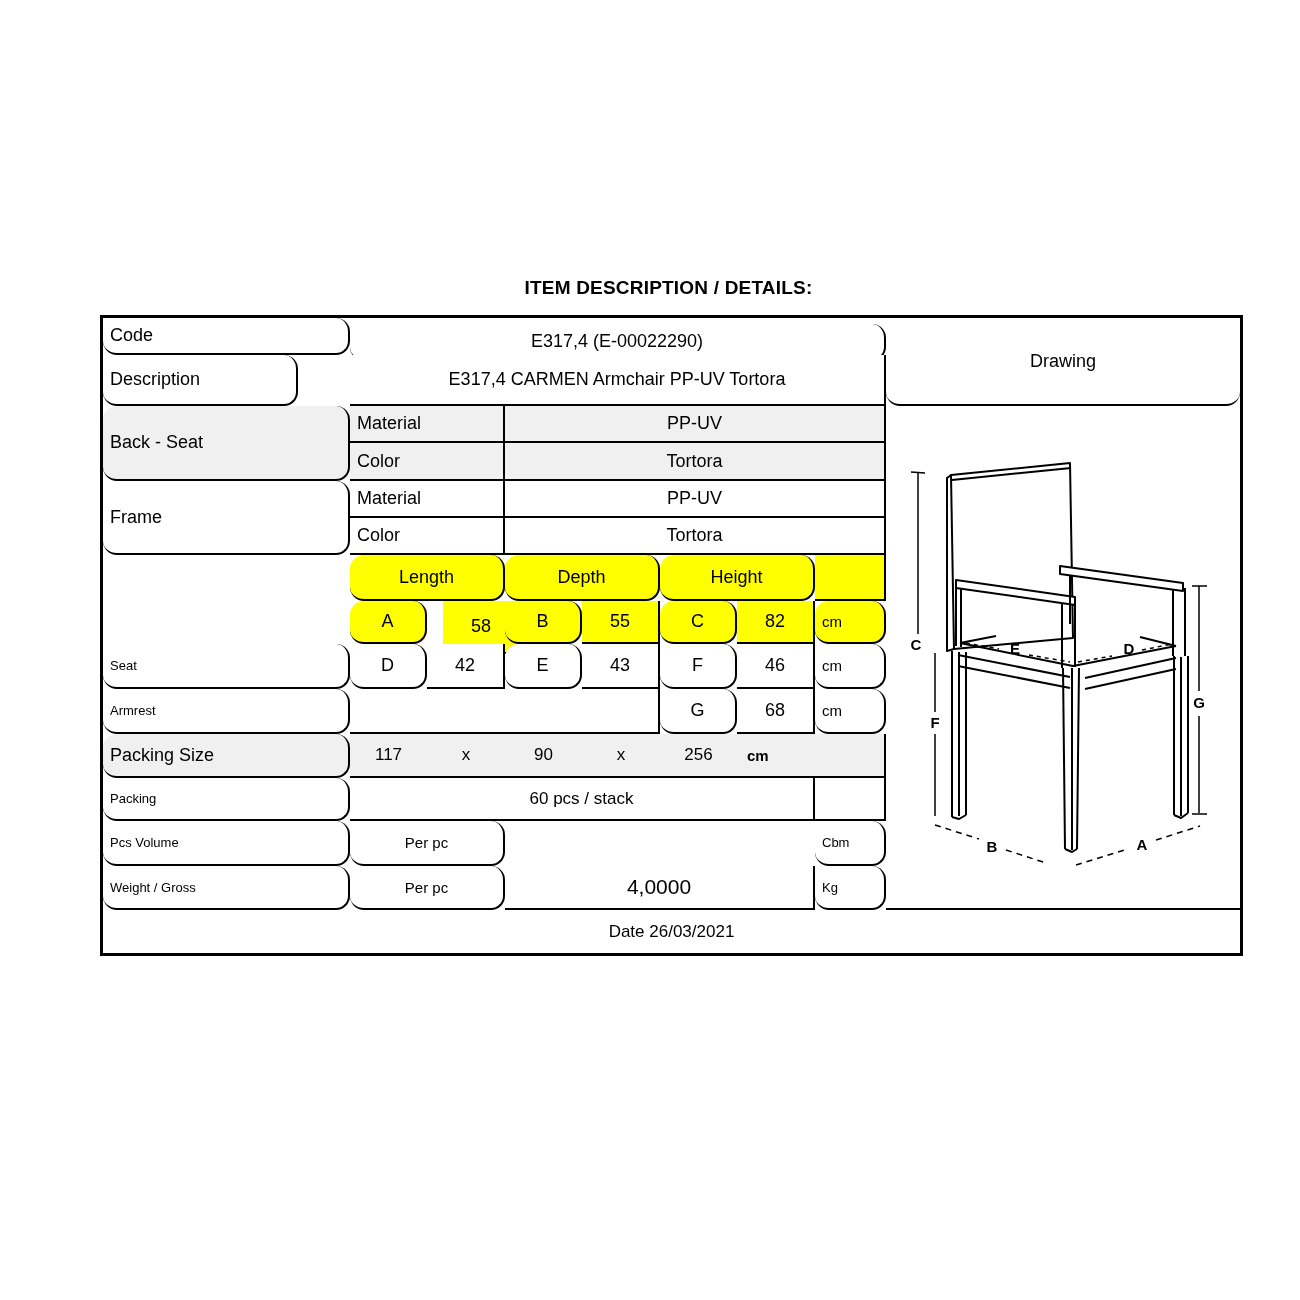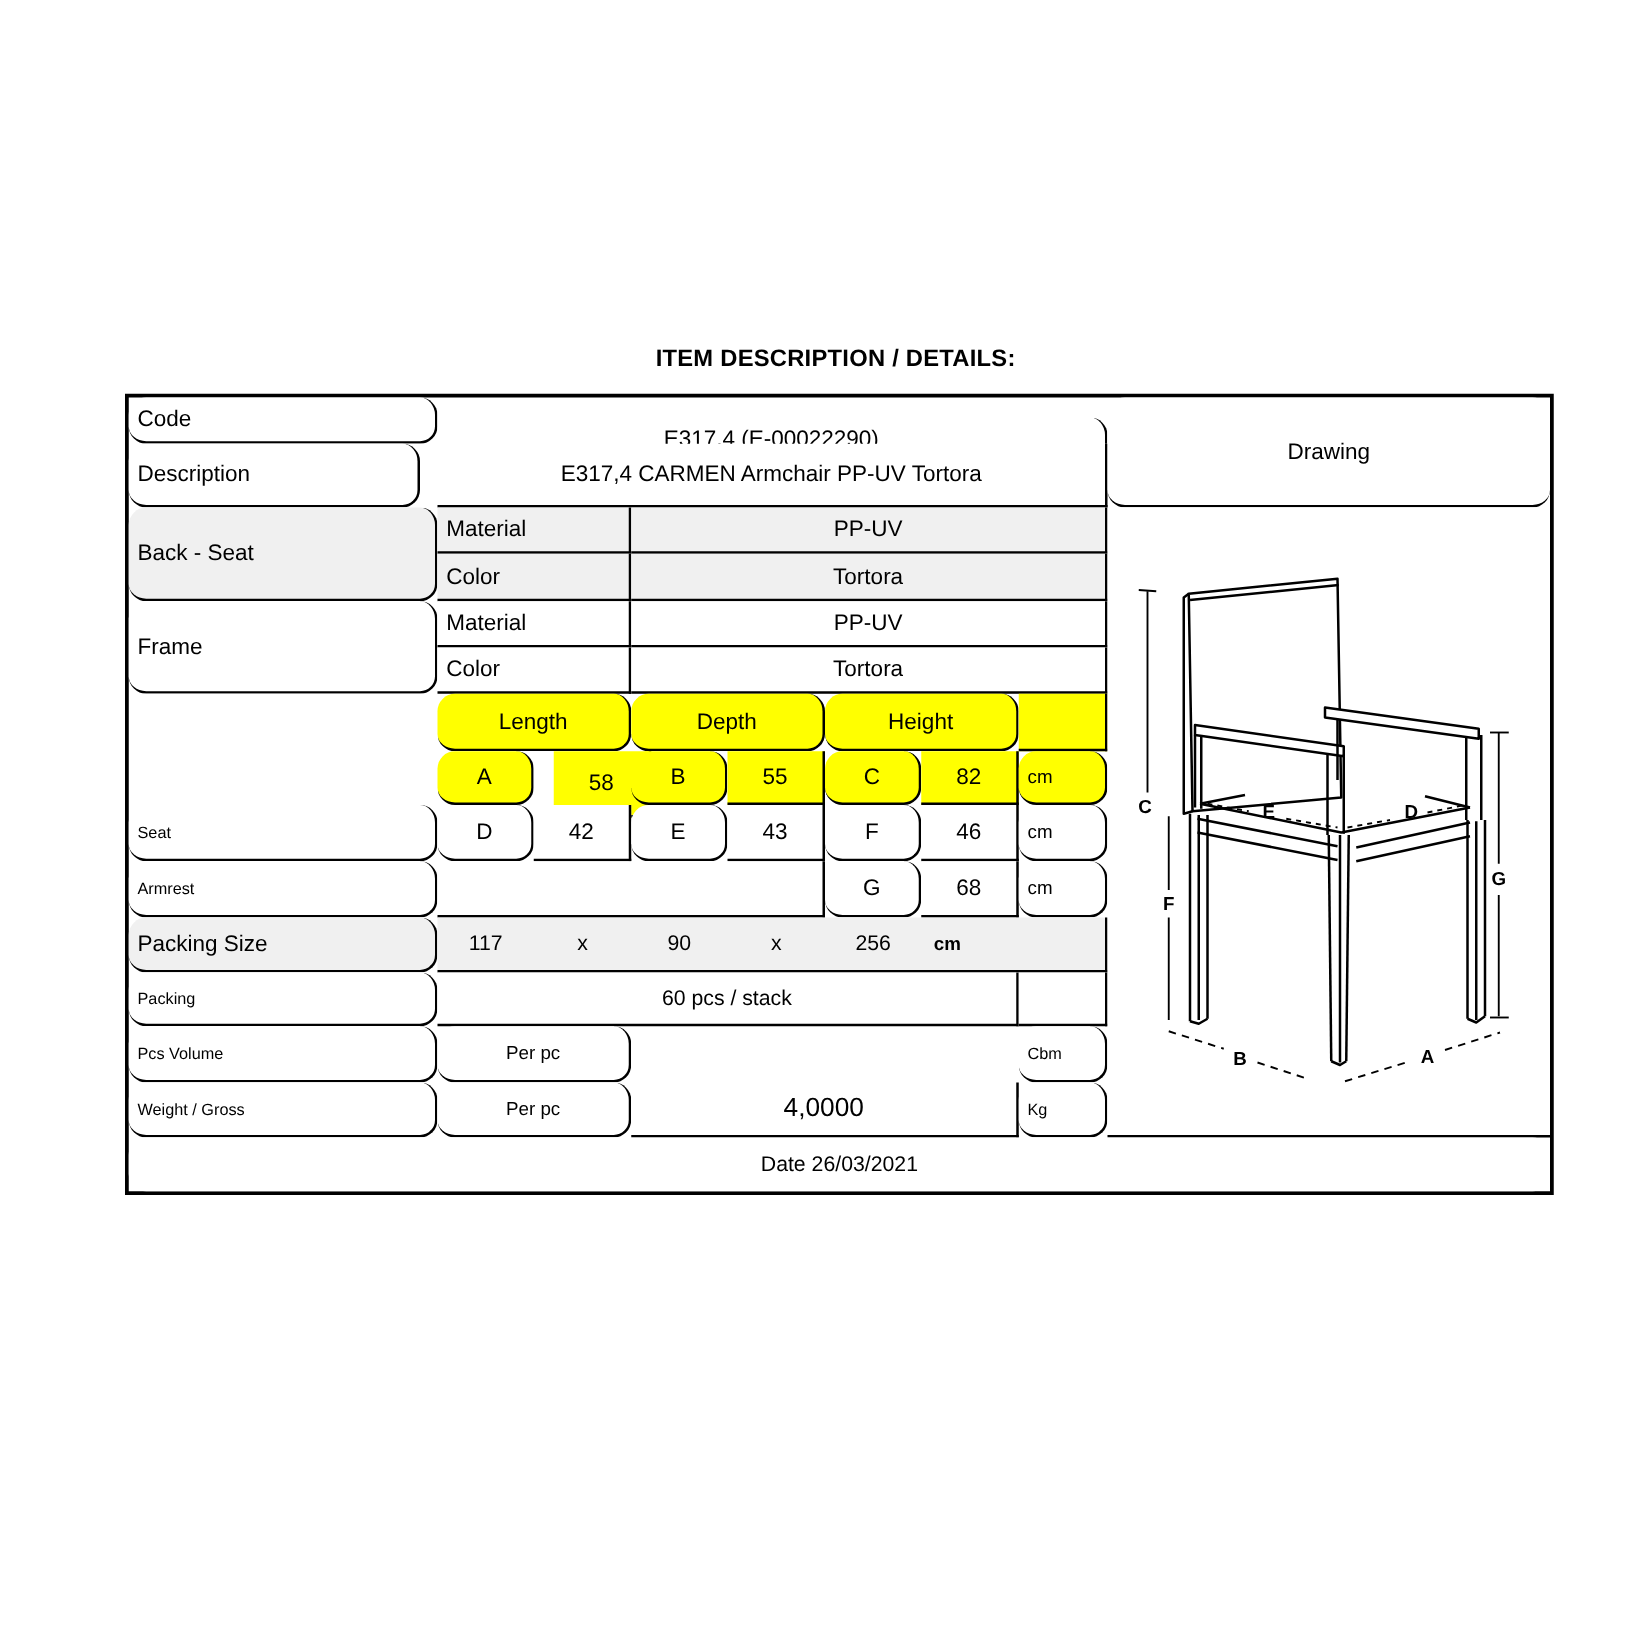--- a/index.html
+++ b/index.html
@@ -27,23 +27,23 @@
 </head>
 <body>
 
 <div class="sheet">
 
   <div class="doc-title">ITEM DESCRIPTION / DETAILS:</div>
 
   <div class="tbl">
 
     <div class="cell left b" style="left:0;top:0;width:247px;height:37px">Code</div>
-    <div class="cell center b" style="left:247px;top:16px;width:536px;height:37px">E317,4  (E-00022290)</div>
+    <div class="cell center b" style="left:247px;top:6px;width:536px;height:37px">E317,4  (E-00022290)</div>
 
-    <div class="cell left b" style="left:0;top:37px;width:233px;height:51px">Description</div>
+    <div class="cell left b" style="left:0;top:37px;width:195px;height:51px">Description</div>
     <div class="cell center" style="left:247px;top:37px;width:536px;height:51px">E317,4 CARMEN Armchair PP-UV Tortora</div>
 
     <div class="cell left b gray" style="left:0;top:88px;width:247px;height:75px">Back - Seat</div>
 
     <div class="cell center b noR" style="left:783px;top:0;width:354px;height:88px">Drawing</div>
     <div class="cell left gray" style="left:247px;top:88px;width:155px;height:37px">Material</div>
     <div class="cell center gray" style="left:402px;top:88px;width:381px;height:37px">PP-UV</div>
     <div class="cell left gray" style="left:247px;top:125px;width:155px;height:38px">Color</div>
     <div class="cell center gray" style="left:402px;top:125px;width:381px;height:38px">Tortora</div>
 

